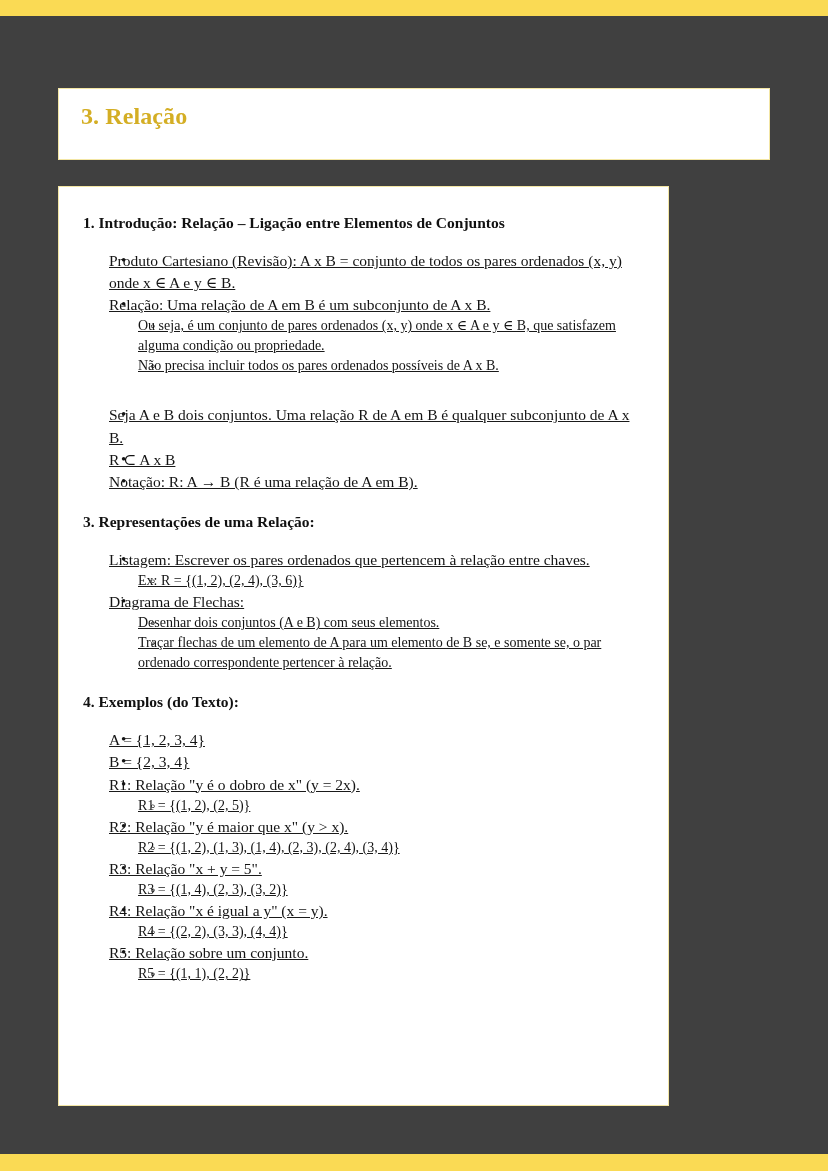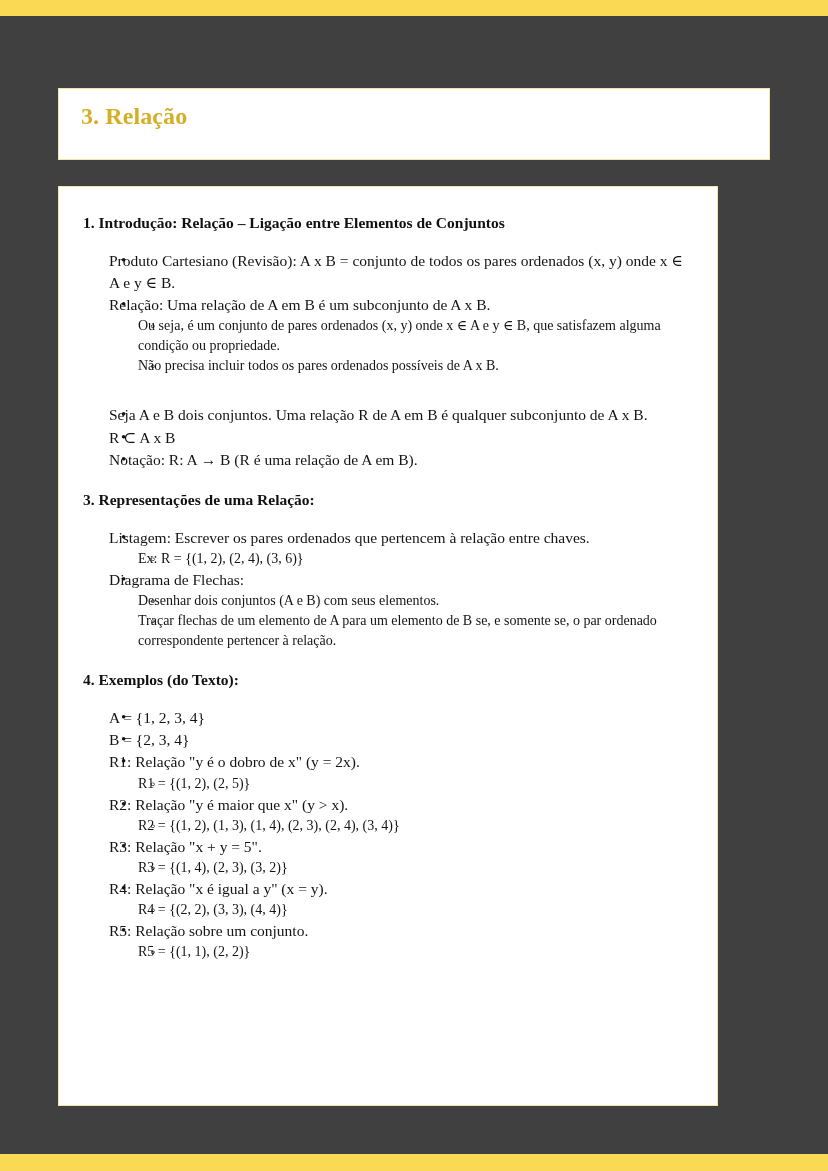--- a/index.html
+++ b/index.html
@@ -67,21 +67,21 @@
     color: #1f1f1f;
     line-height: 1.2;
     margin: 2px 0 0 0;
   }
 
   
   .content-card {
     position: absolute;
     left: 58px;
     top: 186px;
-    width: 660px;
+    width: 611px;
     height: 920px;
     box-sizing: border-box;
     border: 1px solid #f3e6a4;
     background: #ffffff;
     padding: 26px 28px 10px 24px;
   }
 
   .section {
     margin: 0;
   }
@@ -90,20 +90,21 @@
     font-weight: bold;
     color: #111111;
     line-height: 1.35;
     margin: 0;
   }
 
   ul.lvl1 {
     list-style: none;
     margin: 0;
     padding: 0;
+    text-decoration: underline;
   }
   ul.lvl1 > li {
     position: relative;
     padding-left: 26px;
     font-size: 15.5px;
     line-height: 1.43;
     color: #141414;
     margin: 0;
   }
   ul.lvl1 > li > .txt::before {

